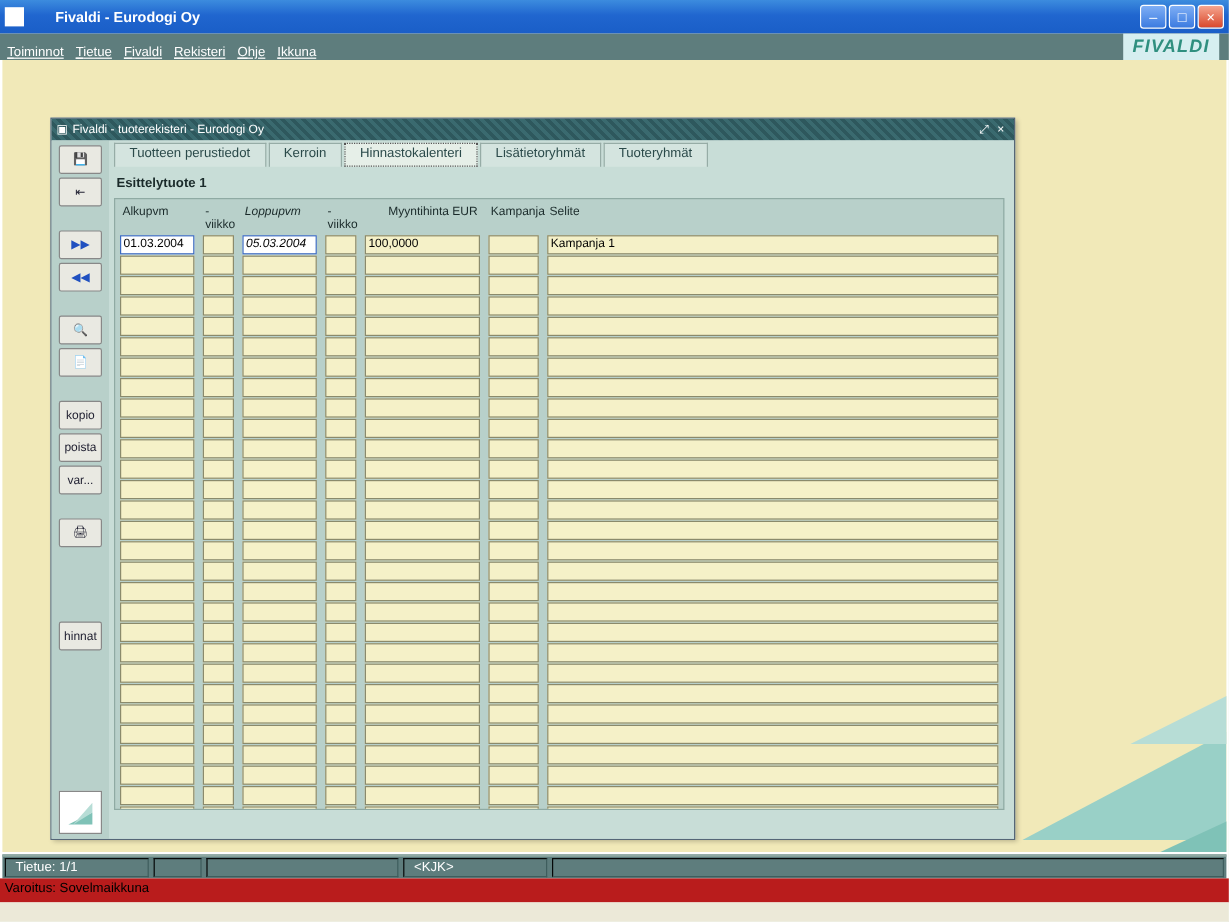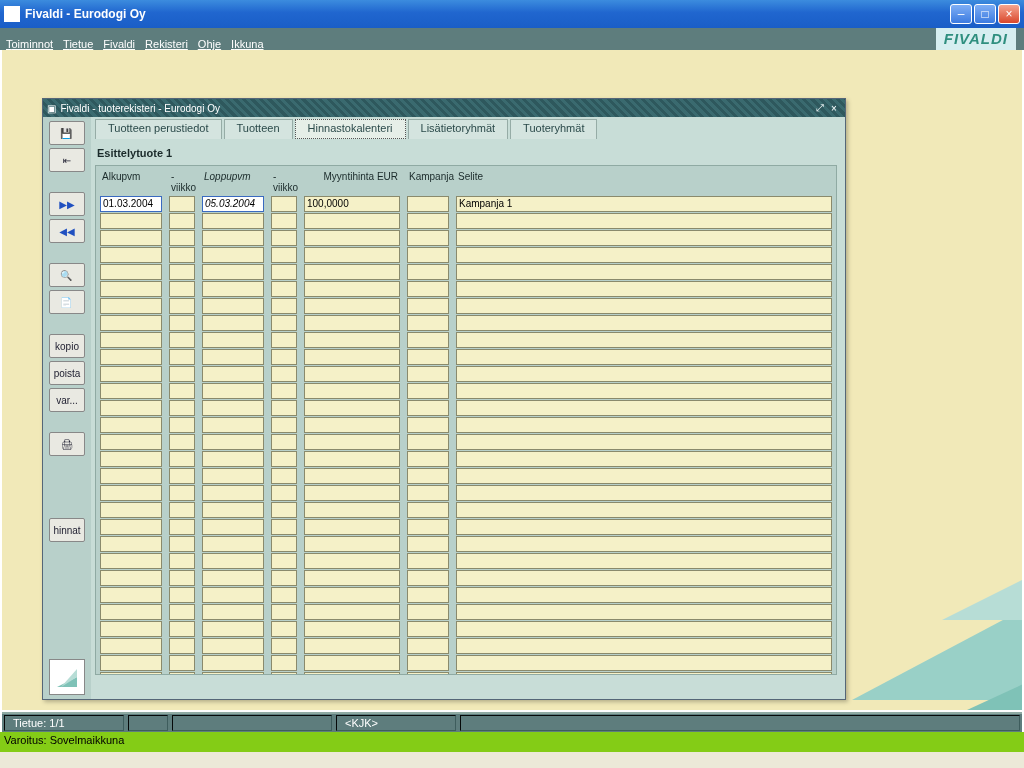--- a/index.html
+++ b/index.html
@@ -2,21 +2,21 @@
 <html><head>
 <meta charset="utf-8">
 <style>
 * { box-sizing: border-box; margin: 0; padding: 0; font-family: Tahoma, Arial, sans-serif; }
 body { width: 1024px; height: 768px; overflow: hidden; background: #ece9d8; }
 
 
 .xp-window { width: 1024px; height: 768px; background: #fff; position: relative; }
 .xp-titlebar { height: 28px; background: linear-gradient(to bottom, #3c8cde 0%, #2066cf 45%, #1a5ec7 100%); display: flex; align-items: center; padding: 0 4px; color: #fff; font-size: 12px; }
 .xp-titlebar .icon { width: 16px; height: 16px; background: #fff; margin-right: 5px; }
-.xp-titlebar .title { flex: 1; font-weight: bold; }
+.xp-titlebar .title { flex: 1; font-weight: bold; margin-left: 21px; }
 .xp-btns { display: flex; gap: 2px; }
 .xp-btn { width: 22px; height: 20px; border: 1px solid #fff; border-radius: 3px; display: flex; align-items: center; justify-content: center; font-size: 12px; cursor: pointer; }
 .xp-btn.min, .xp-btn.max { background: linear-gradient(#7eaef5,#3c7be0); color:#fff; }
 .xp-btn.cls { background: linear-gradient(#f5a58f,#d9472b); color:#fff; }
 
 
 .menubar { height: 22px; background: #5e7d7d; display: flex; align-items: flex-end; padding: 0 6px; color: #fff; font-size: 11px; position: relative; text-decoration: underline; }
 .menubar span { margin-right: 10px; cursor: pointer; }
 .menubar span u { text-decoration: underline; }
 .brand { position: absolute; right: 8px; top: 0; height: 22px; font-size: 15px; font-weight: bold; font-style: italic; color: #2f8f7f; background: #d6eef0; padding: 2px 8px 0 8px; letter-spacing: 1px; }
@@ -58,21 +58,21 @@
 .c-lop { width:62px;font-style:italic; }
 .c-vk2 { width:26px; }
 .c-hinta { width:96px; text-align:left; }
 .c-kerr { width:42px; }
 .c-sel { flex:1; }
 .grow { margin-bottom:1px; }
 
 
 .statusbar1 { position:absolute; left:2px; right:2px; bottom:36px; height:20px; background:#5e7d7d; border-top:2px solid #8faaa3; display:flex; align-items:center; font-size:11px; color:#fff; }
 .st-seg { border:1px inset #3e5d5d; height:16px; margin:0 2px; padding:4px 8px; display:flex; align-items:center; min-width:50px; background:#5e7d7d; }
-.statusbar2 { position:absolute; left:0; right:0; bottom:16px; height:20px; background:#84cc16; font-size:11px; padding:2px 4px; color:#000; }
+.statusbar2 { position:absolute; left:0; right:0; bottom:16px; height:20px; background:#b91c1c; font-size:11px; padding:2px 4px; color:#000; }
 .taskbar-bottom { position:absolute; left:0; right:0; bottom:0; height:16px; background:#ece9d8; }
 
 svg.tri { display:block; }
 </style>
 </head>
 <body>
 
 <div class="xp-window">
   <div class="xp-titlebar">
     <div class="icon"></div>
@@ -144,21 +144,21 @@
             <svg class="tri" width="24" height="24" viewBox="0 0 24 24">
                 <polygon points="2,22 22,12 22,22" fill="#7fc2b7"></polygon>
                 <polygon points="6,22 22,4 22,12" fill="#b7ddd6"></polygon>
               </svg>
           </div>
         </div>
 
         <div class="content">
           <div class="tabs">
             <div class="tab">Tuotteen perustiedot</div>
-            <div class="tab">Tuotteen</div>
+            <div class="tab">Kerroin</div>
             <div class="tab active">Hinnastokalenteri</div>
             <div class="tab">Lisätietoryhmät</div>
             <div class="tab">Tuoteryhmät</div>
           </div>
           <div class="subheader">Esittelytuote 1</div>
 
           <div class="gridwrap">
             <div class="ghead">
               <div class="gh c-alk">Alkupvm</div>
               <div class="gh c-vk1">-viikko</div>

